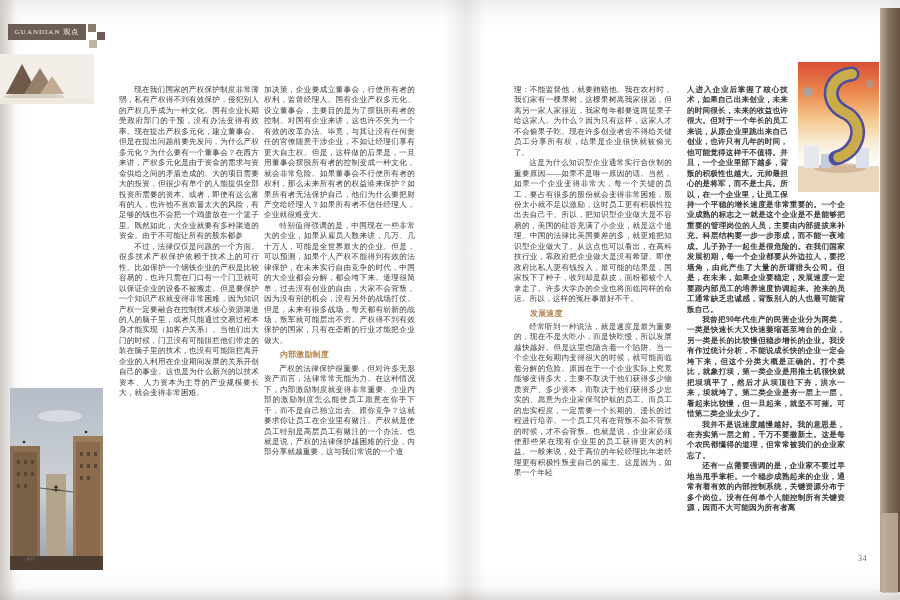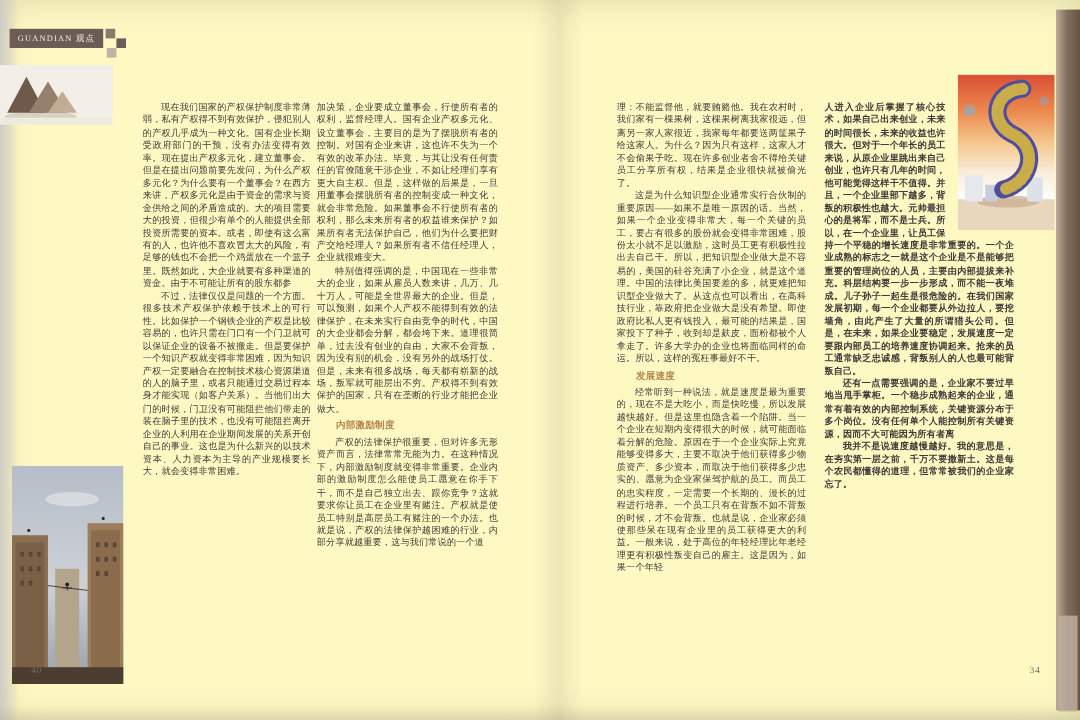--- a/index.html
+++ b/index.html
@@ -1,16 +1,16 @@
 <!DOCTYPE html>
 <html><head>
 <meta charset="utf-8">
 <style>
   html,body{margin:0;padding:0;background:#e9e6e0;}
-  .spread{position:relative;width:900px;height:600px;background:#fef9c3;overflow:hidden;
+  .spread{position:relative;width:900px;height:600px;background:#ffffff;overflow:hidden;
           font-family:"Liberation Serif", serif;
           box-shadow:inset 0 0 28px rgba(90,80,70,.20);}
   
   .left-curl{position:absolute;left:0;top:0;bottom:0;width:16px;
              background:linear-gradient(to right,#cfccc5,rgba(255,255,255,0));}
   .spine{position:absolute;left:444px;top:0;bottom:0;width:42px;
          background:linear-gradient(to right,rgba(0,0,0,0),rgba(110,100,88,.12) 52%,rgba(0,0,0,0));}
   .bottom-shade{position:absolute;left:0;right:0;bottom:0;height:12px;
                 background:linear-gradient(to top,rgba(120,110,95,.14),rgba(0,0,0,0));}
   
@@ -155,19 +155,20 @@
     </div>
   <div class="col" id="col1">
       <p class="noindent">加决策，企业要成立董事会，行使所有者的权利，监督经理人。国有企业产权多元化、设立董事会，主要目的是为了摆脱所有者的控制。对国有企业来讲，这也许不失为一个有效的改革办法。毕竟，与其让没有任何责任的官僚随意干涉企业，不如让经理们享有更大自主权。但是，这样做的后果是，一旦用董事会摆脱所有者的控制变成一种文化，就会非常危险。如果董事会不行使所有者的权利，那么未来所有者的权益谁来保护？如果所有者无法保护自己，他们为什么要把财产交给经理人？如果所有者不信任经理人，企业就很难变大。</p>
       <p>特别值得强调的是，中国现在一些非常大的企业，如果从雇员人数来讲，几万、几十万人，可能是全世界最大的企业。但是，可以预测，如果个人产权不能得到有效的法律保护，在未来实行自由竞争的时代，中国的大企业都会分解，都会垮下来。道理很简单，过去没有创业的自由，大家不会背叛，因为没有别的机会，没有另外的战场打仗。但是，未来有很多战场，每天都有崭新的战场，叛军就可能层出不穷。产权得不到有效保护的国家，只有在垄断的行业才能把企业做大。</p>
       <h4>内部激励制度</h4>
       <p>产权的法律保护很重要，但对许多无形资产而言，法律常常无能为力。在这种情况下，内部激励制度就变得非常重要。企业内部的激励制度怎么能使员工愿意在你手下干，而不是自己独立出去、跟你竞争？这就要求你让员工在企业里有赌注。产权就是使员工特别是高层员工有赌注的一个办法。也就是说，产权的法律保护越困难的行业，内部分享就越重要，这与我们常说的一个道</p>
     </div>
   <div class="col" id="col3">
     <div class="img-spacer"></div>
   <p class="noindent">人进入企业后掌握了核心技术，如果自己出来创业，未来的时间很长，未来的收益也许很大。但对于一个年长的员工来说，从原企业里跳出来自己创业，也许只有几年的时间，他可能觉得这样干不值得。并且，一个企业里部下越多，背叛的积极性也越大。元帅最担心的是将军，而不是士兵。所以，在一个企业里，让员工保持一个平稳的增长速度是非常重要的。一个企业成熟的标志之一就是这个企业是不是能够把重要的管理岗位的人员，主要由内部提拔来补充。科层结构要一步一步形成，而不能一夜堆成。儿子孙子一起生是很危险的。在我们国家发展初期，每一个企业都要从外边拉人，要挖墙角，由此产生了大量的所谓猎头公司。但是，在未来，如果企业要稳定，发展速度一定要跟内部员工的培养速度协调起来。抢来的员工通常缺乏忠诚感，背叛别人的人也最可能背叛自己。</p>
+      <p>我曾把90年代生产的民营企业分为两类，一类是快速长大又快速萎缩甚至垮台的企业，另一类是长的比较慢但稳步增长的企业。我没有作过统计分析，不能说成长快的企业一定会垮下来，但这个分类大概是正确的。打个类比，就象打坝，第一类企业是用推土机很快就把坝填平了，然后才从坝顶往下夯，洪水一来，坝就垮了。第二类企业是夯一层上一层，看起来比较慢，但一旦起来，就坚不可摧。可惜第二类企业太少了。</p>
+      <p>我并不是说速度越慢越好。我的意思是，在夯实第一层之前，千万不要撒新土。这是每个农民都懂得的道理，但常常被我们的企业家忘了。</p>
       <p>还有一点需要强调的是，企业家不要过早地当甩手掌柜。一个稳步成熟起来的企业，通常有着有效的内部控制系统，关键资源分布于多个岗位。没有任何单个人能控制所有关键资源，因而不大可能因为所有者离</p>
-      <p>我并不是说速度越慢越好。我的意思是，在夯实第一层之前，千万不要撒新土。这是每个农民都懂得的道理，但常常被我们的企业家忘了。</p>
     </div>
 
   <div class="pagenum" id="pn-left">40</div>
   <div class="pagenum" id="pn-right">34</div>
 </div>
 
 </body></html>

